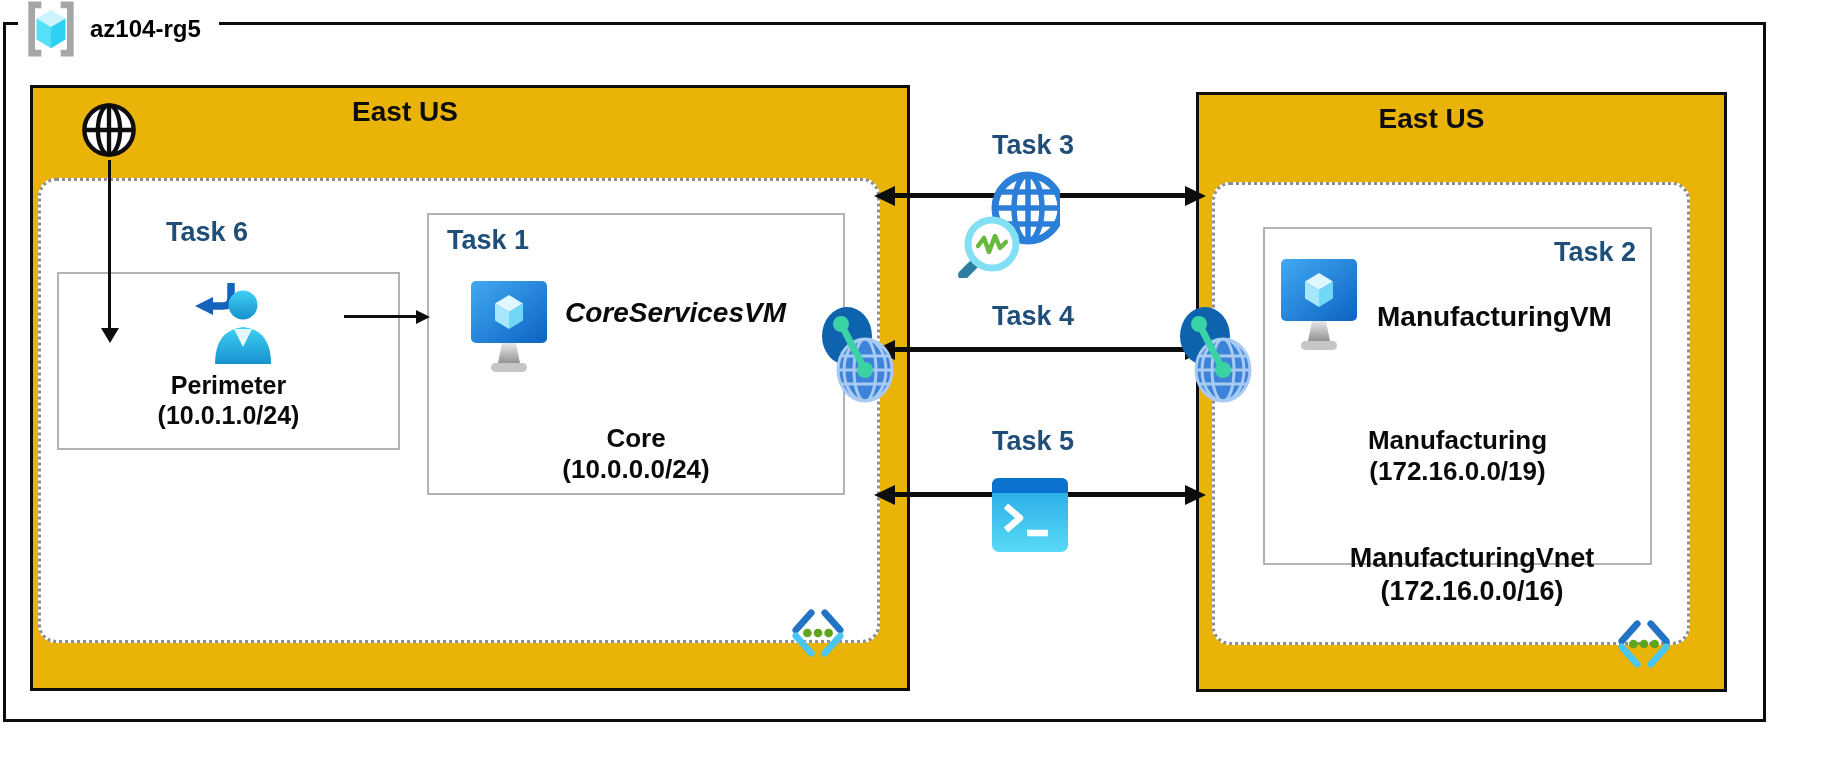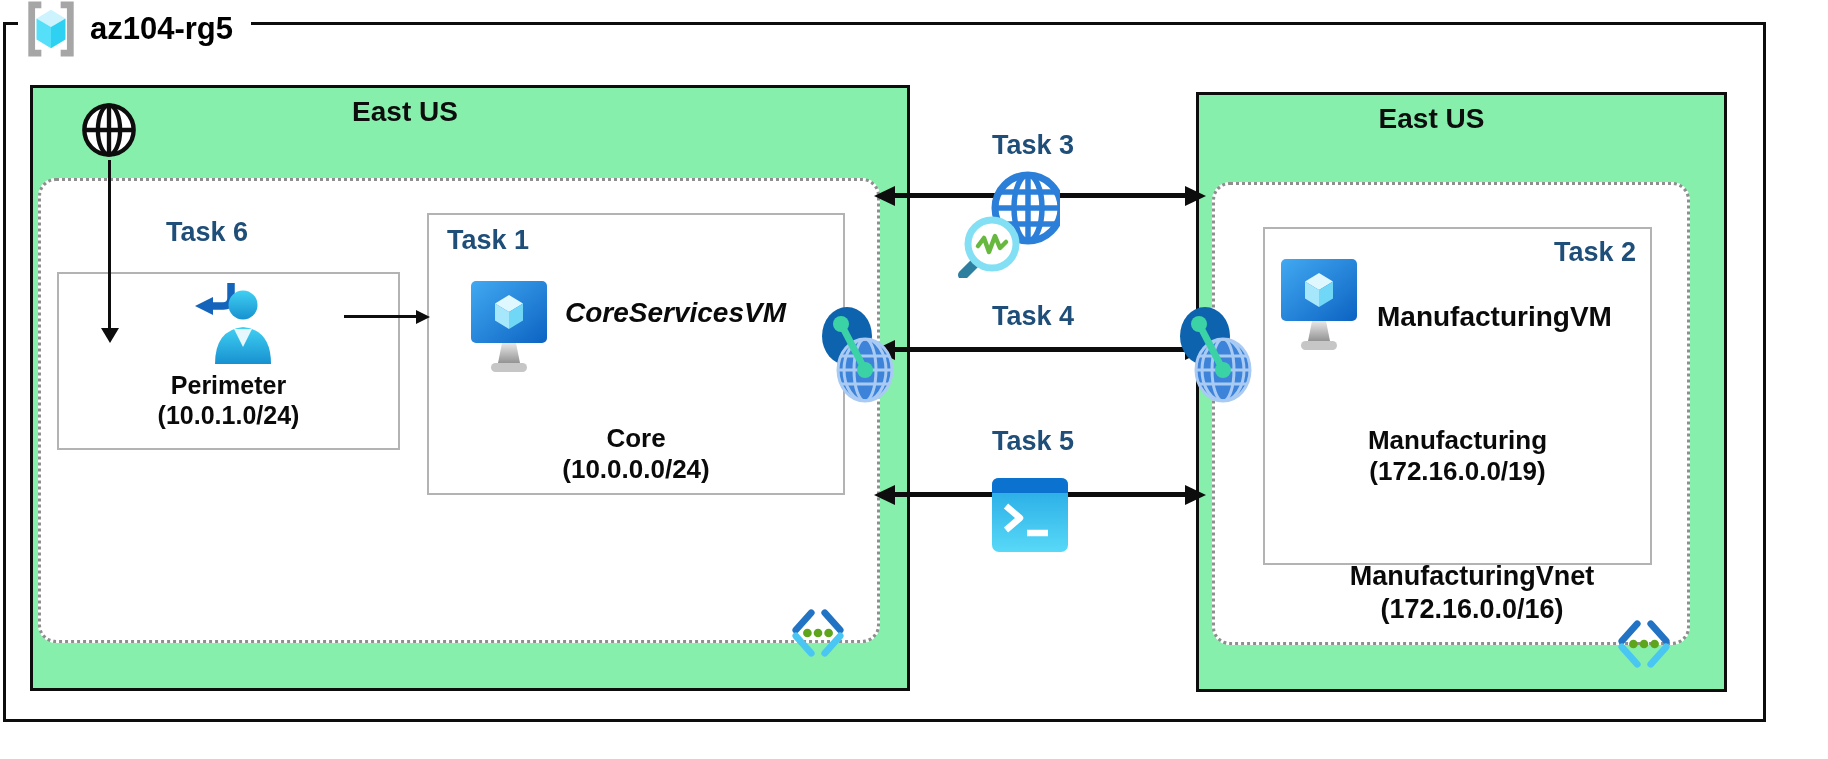--- a/index.html
+++ b/index.html
@@ -2,23 +2,23 @@
 <html><head>
 <meta charset="utf-8">
 <style>
   * { margin:0; padding:0; box-sizing:border-box; }
   html,body { background:#fff; font-family:"Liberation Sans", sans-serif; }
   .stage { position:relative; width:1828px; height:759px; background:#fff; overflow:hidden; }
 
   .outer-frame { position:absolute; left:3px; top:22px; width:1763px; height:700px; border:3px solid #0d0d0d; }
   .rg-header { position:absolute; left:18px; top:1px; display:flex; align-items:center; gap:10px;
                background:#fff; padding:0 18px 4px 4px; z-index:10; }
-  .rg-title { font-size:31px; font-weight:700; color:#000; white-space:nowrap; }
-
-  .region { position:absolute; background:#86efac; border:3px solid #0d0d0d; }
+  .rg-title { font-size:24px; font-weight:700; color:#000; white-space:nowrap; }
+
+  .region { position:absolute; background:#eab308; border:3px solid #0d0d0d; }
   .region.left  { left:30px; top:85px;  width:880px; height:606px; }
   .region.right { left:1196px; top:92px; width:531px; height:600px; }
   .region-title { position:absolute; top:8px; left:0; text-align:center; font-size:28px; font-weight:700; color:#0d0d0d; }
 
   .vnet-box { position:absolute; background:#fff; border:3px dotted #8e8e8e; border-radius:18px; }
   .task-box { position:absolute; background:#fff; border:2px solid #b3b3b3; }
   .task-label { position:absolute; font-size:27px; font-weight:700; color:#1f4e79; white-space:nowrap; }
   .name-label { position:absolute; font-size:28px; font-weight:700; color:#0a0a0a; white-space:nowrap; }
   .center-text { position:absolute; text-align:center; font-weight:700; color:#0a0a0a; }
   .line26 { font-size:26px; line-height:31px; }
@@ -166,21 +166,21 @@
         <polygon points="33,64 47,64 51,84 29,84" fill="url(#g-stand)"></polygon>
         <rect x="22" y="84" width="36" height="9" rx="4.5" fill="#c6c6c6"></rect>
       </svg>
       <div class="name-label" style="left:112px; top:72px;">ManufacturingVM</div>
       <div class="center-text line26" style="left:0; right:0; top:196px;">
         <div>Manufacturing</div>
         <div>(172.16.0.0/19)</div>
       </div>
     </div>
 
-    <div class="center-text line27" style="left:13px; width:482px; top:465px;padding-left:38px;">
+    <div class="center-text line27" style="left:13px; width:482px; top:447px;padding-left:38px;">
       <div>ManufacturingVnet</div>
       <div>(172.16.0.0/16)</div>
     </div>
 
     <svg class="icon-abs" style="left:415px; top:522px;" width="60" height="54" viewBox="0 0 62 56">
       <line x1="24" y1="7" x2="8" y2="25" stroke="#2273c4" stroke-width="7" stroke-linecap="round"></line>
       <line x1="8" y1="31" x2="24" y2="49" stroke="#4ac6f3" stroke-width="7" stroke-linecap="round"></line>
       <line x1="38" y1="7" x2="54" y2="25" stroke="#2273c4" stroke-width="7" stroke-linecap="round"></line>
       <line x1="54" y1="31" x2="38" y2="49" stroke="#4ac6f3" stroke-width="7" stroke-linecap="round"></line>
       <circle cx="20" cy="28" r="4.5" fill="#5ea51d"></circle>

